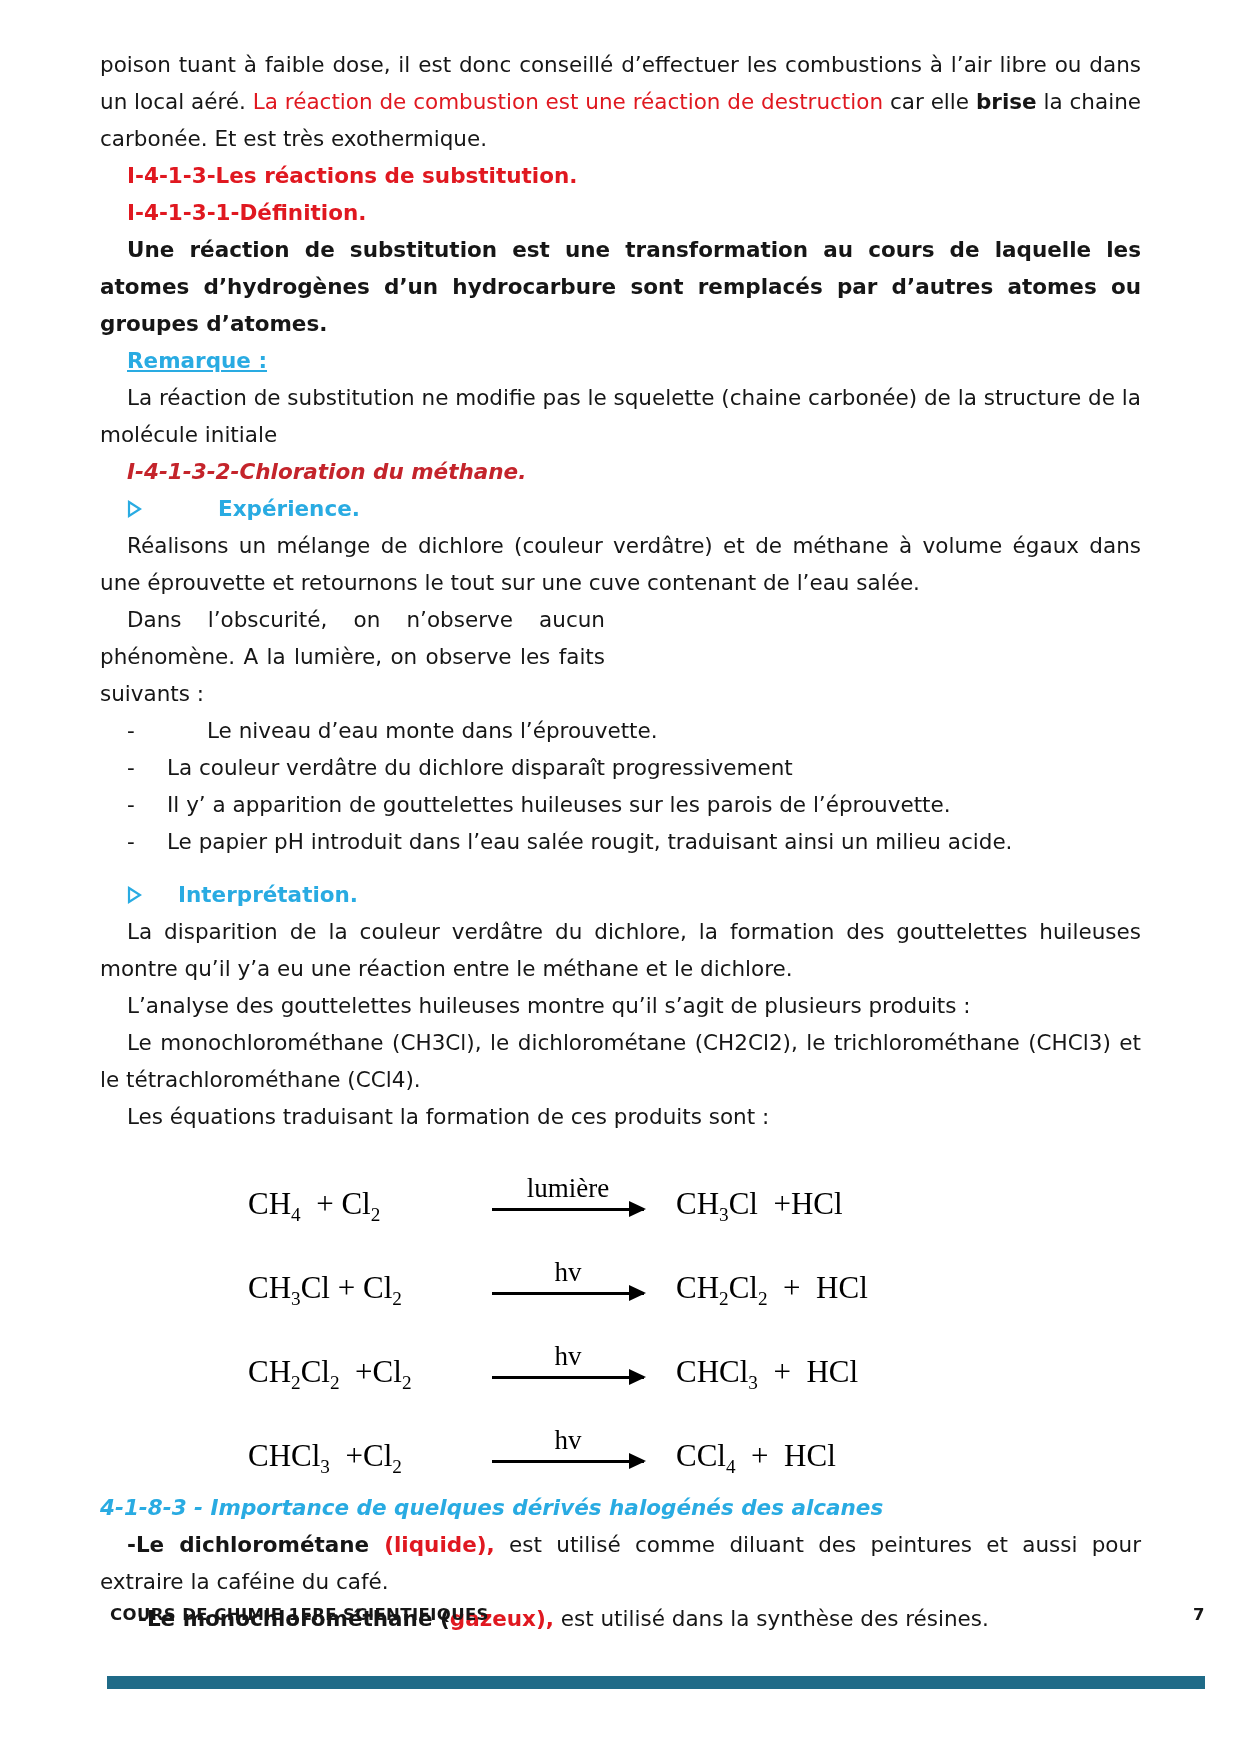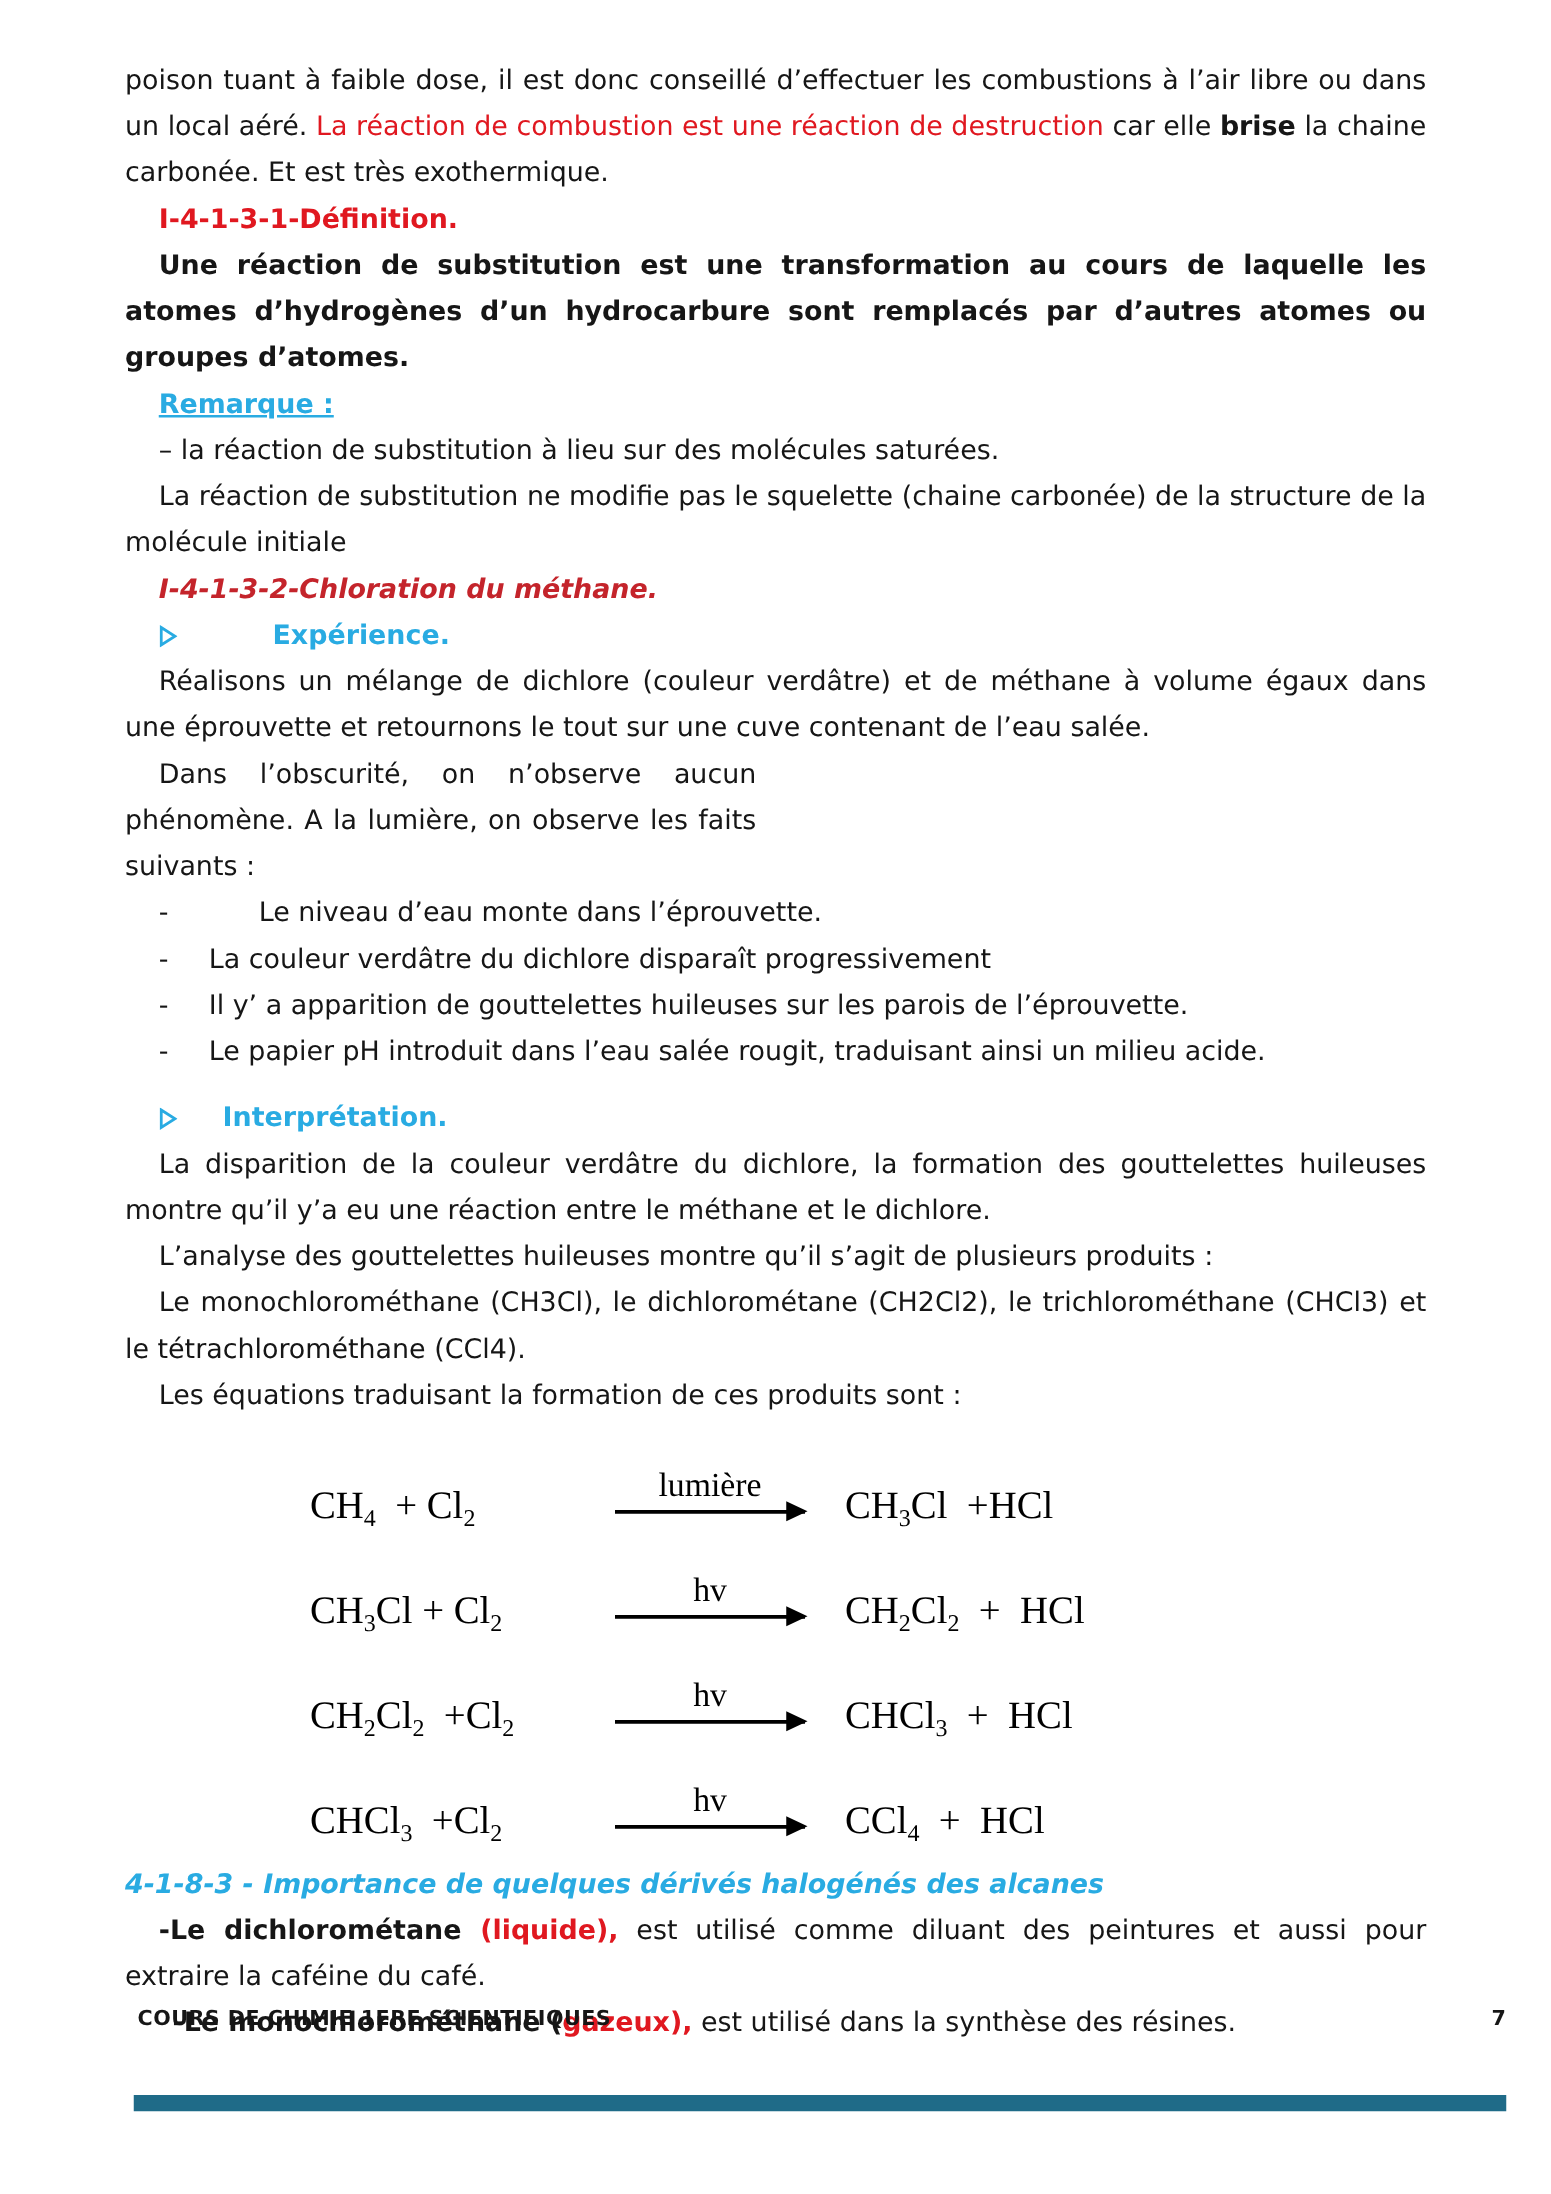--- a/index.html
+++ b/index.html
@@ -59,27 +59,27 @@
 </head>
 <body>
 
 <div class="page">
   <div class="content">
 
     <p class="justify">
       <span>poison tuant à faible dose, il est donc conseillé d’effectuer les combustions à l’air libre ou dans un local aéré. </span><span class="red">La réaction de combustion est une réaction de destruction</span><span> car elle </span><span class="bold">brise</span><span> la chaine carbonée. Et est très exothermique.</span>
     </p>
 
+    <p class="h h-red">I-4-1-3-Les réactions de substitution.</p>
     <p class="h h-red">I-4-1-3-1-Définition.</p>
 
     <p class="justify indent bold">Une réaction de substitution est une transformation au cours de laquelle les atomes d’hydrogènes d’un hydrocarbure sont remplacés par d’autres atomes ou groupes d’atomes.</p>
 
     <p><span class="remark-label">Remarque :</span></p>
 
-    <p class="indent">– la réaction de substitution à lieu sur des molécules saturées.</p>
     <p class="justify indent">La réaction de substitution ne modifie pas le squelette (chaine carbonée) de la structure de la molécule initiale</p>
 
     <p class="h h-red-italic">I-4-1-3-2-Chloration du méthane.</p>
 
     <div class="pointer-row wide-gap">
       <span class="pointer">
         <svg width="15" height="18" viewBox="0 0 15 18">
             <path d="M2 2 L13 9 L2 16 Z" fill="none" stroke="currentColor" stroke-width="2.2"></path>
           </svg>
       </span>

